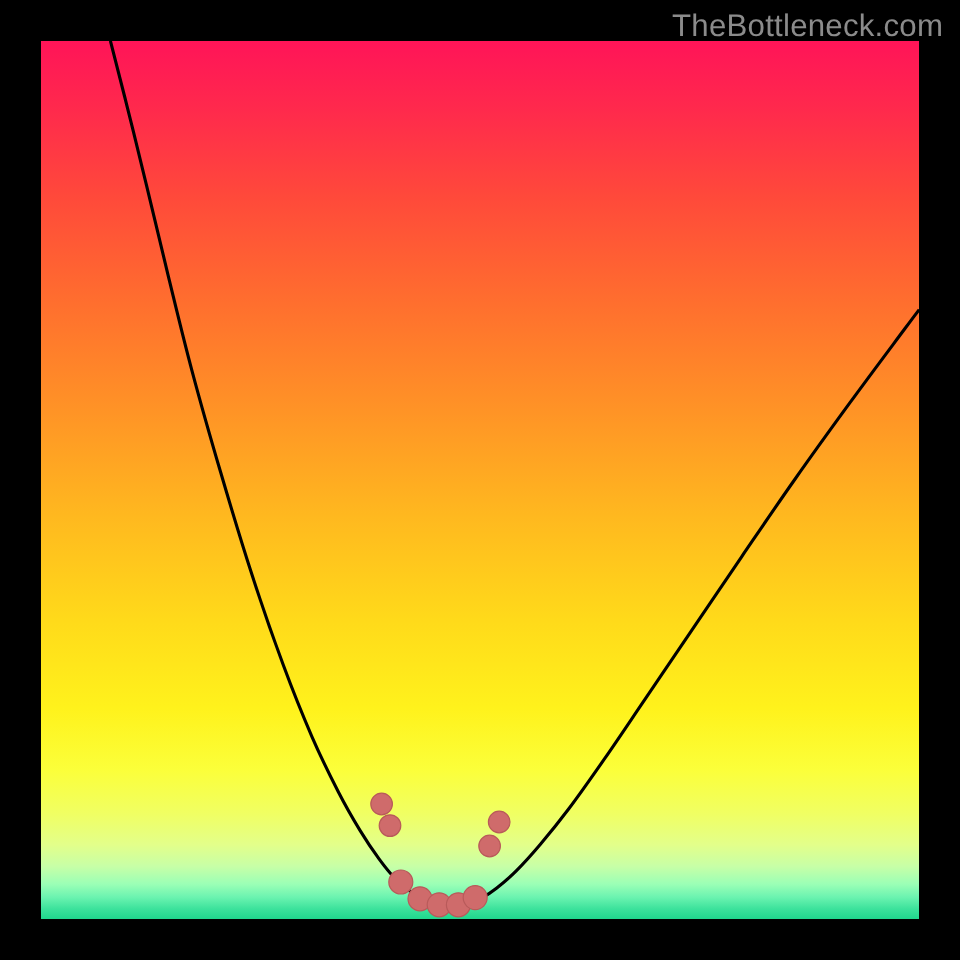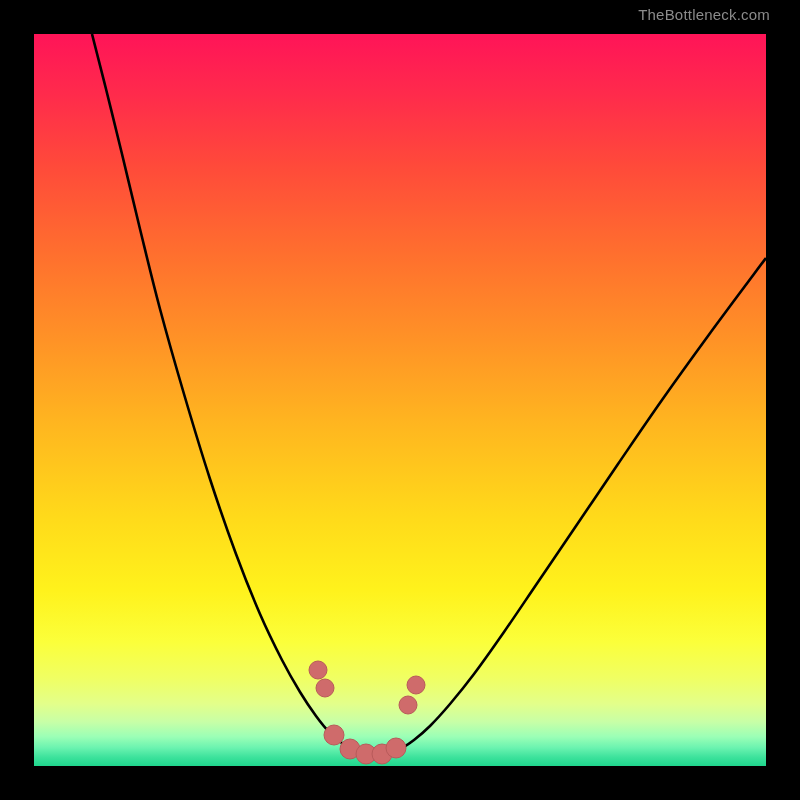--- a/index.html
+++ b/index.html
@@ -17,23 +17,23 @@
     width: 732px;
     height: 732px;
     overflow: hidden;
   }
   .frame svg {
     display: block;
   }
   .watermark {
     position: absolute;
     top: 6px;
-    right: 30px;
+    right: 14px;
     font-family: Arial, Helvetica, sans-serif;
-    font-size: 15px;
+    font-size: 26px;
     color: #8b8b8b;
     letter-spacing: 0.2px;
     font-weight: 400;
   }
 </style>
 </head>
 <body>
 
 <div class="frame">
   <svg id="chart-svg" width="732" height="732" viewBox="0 0 732 732">

